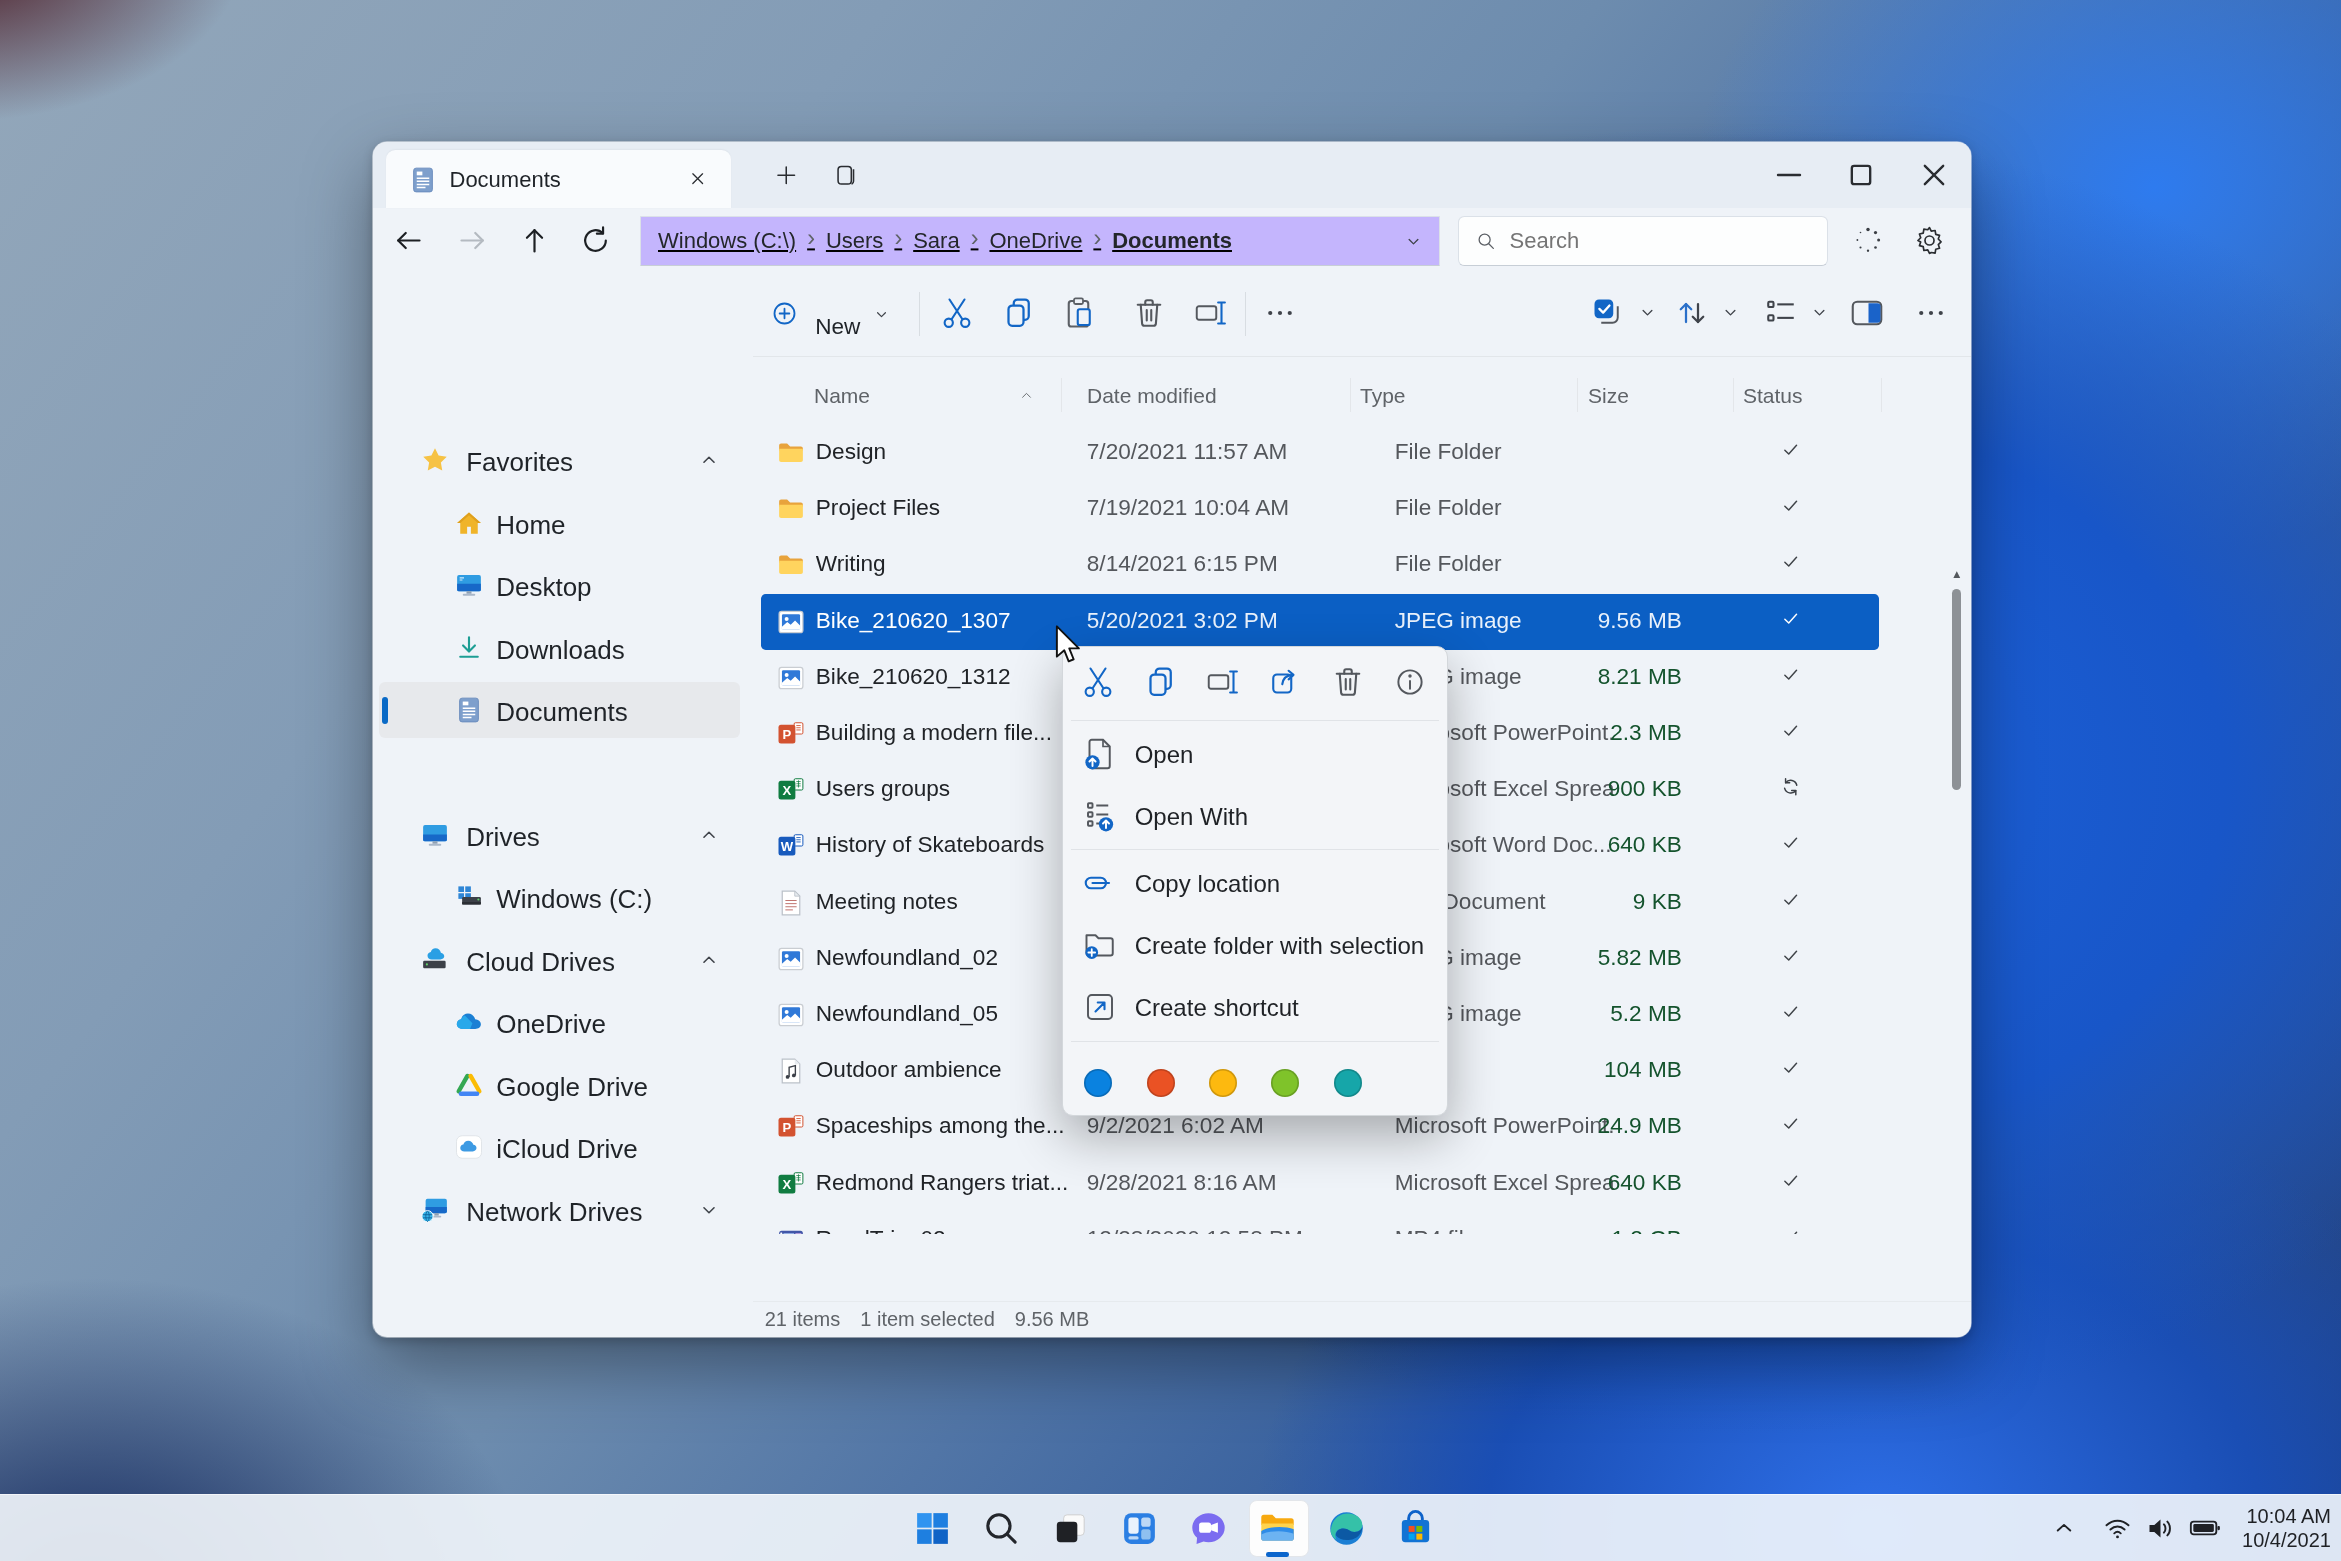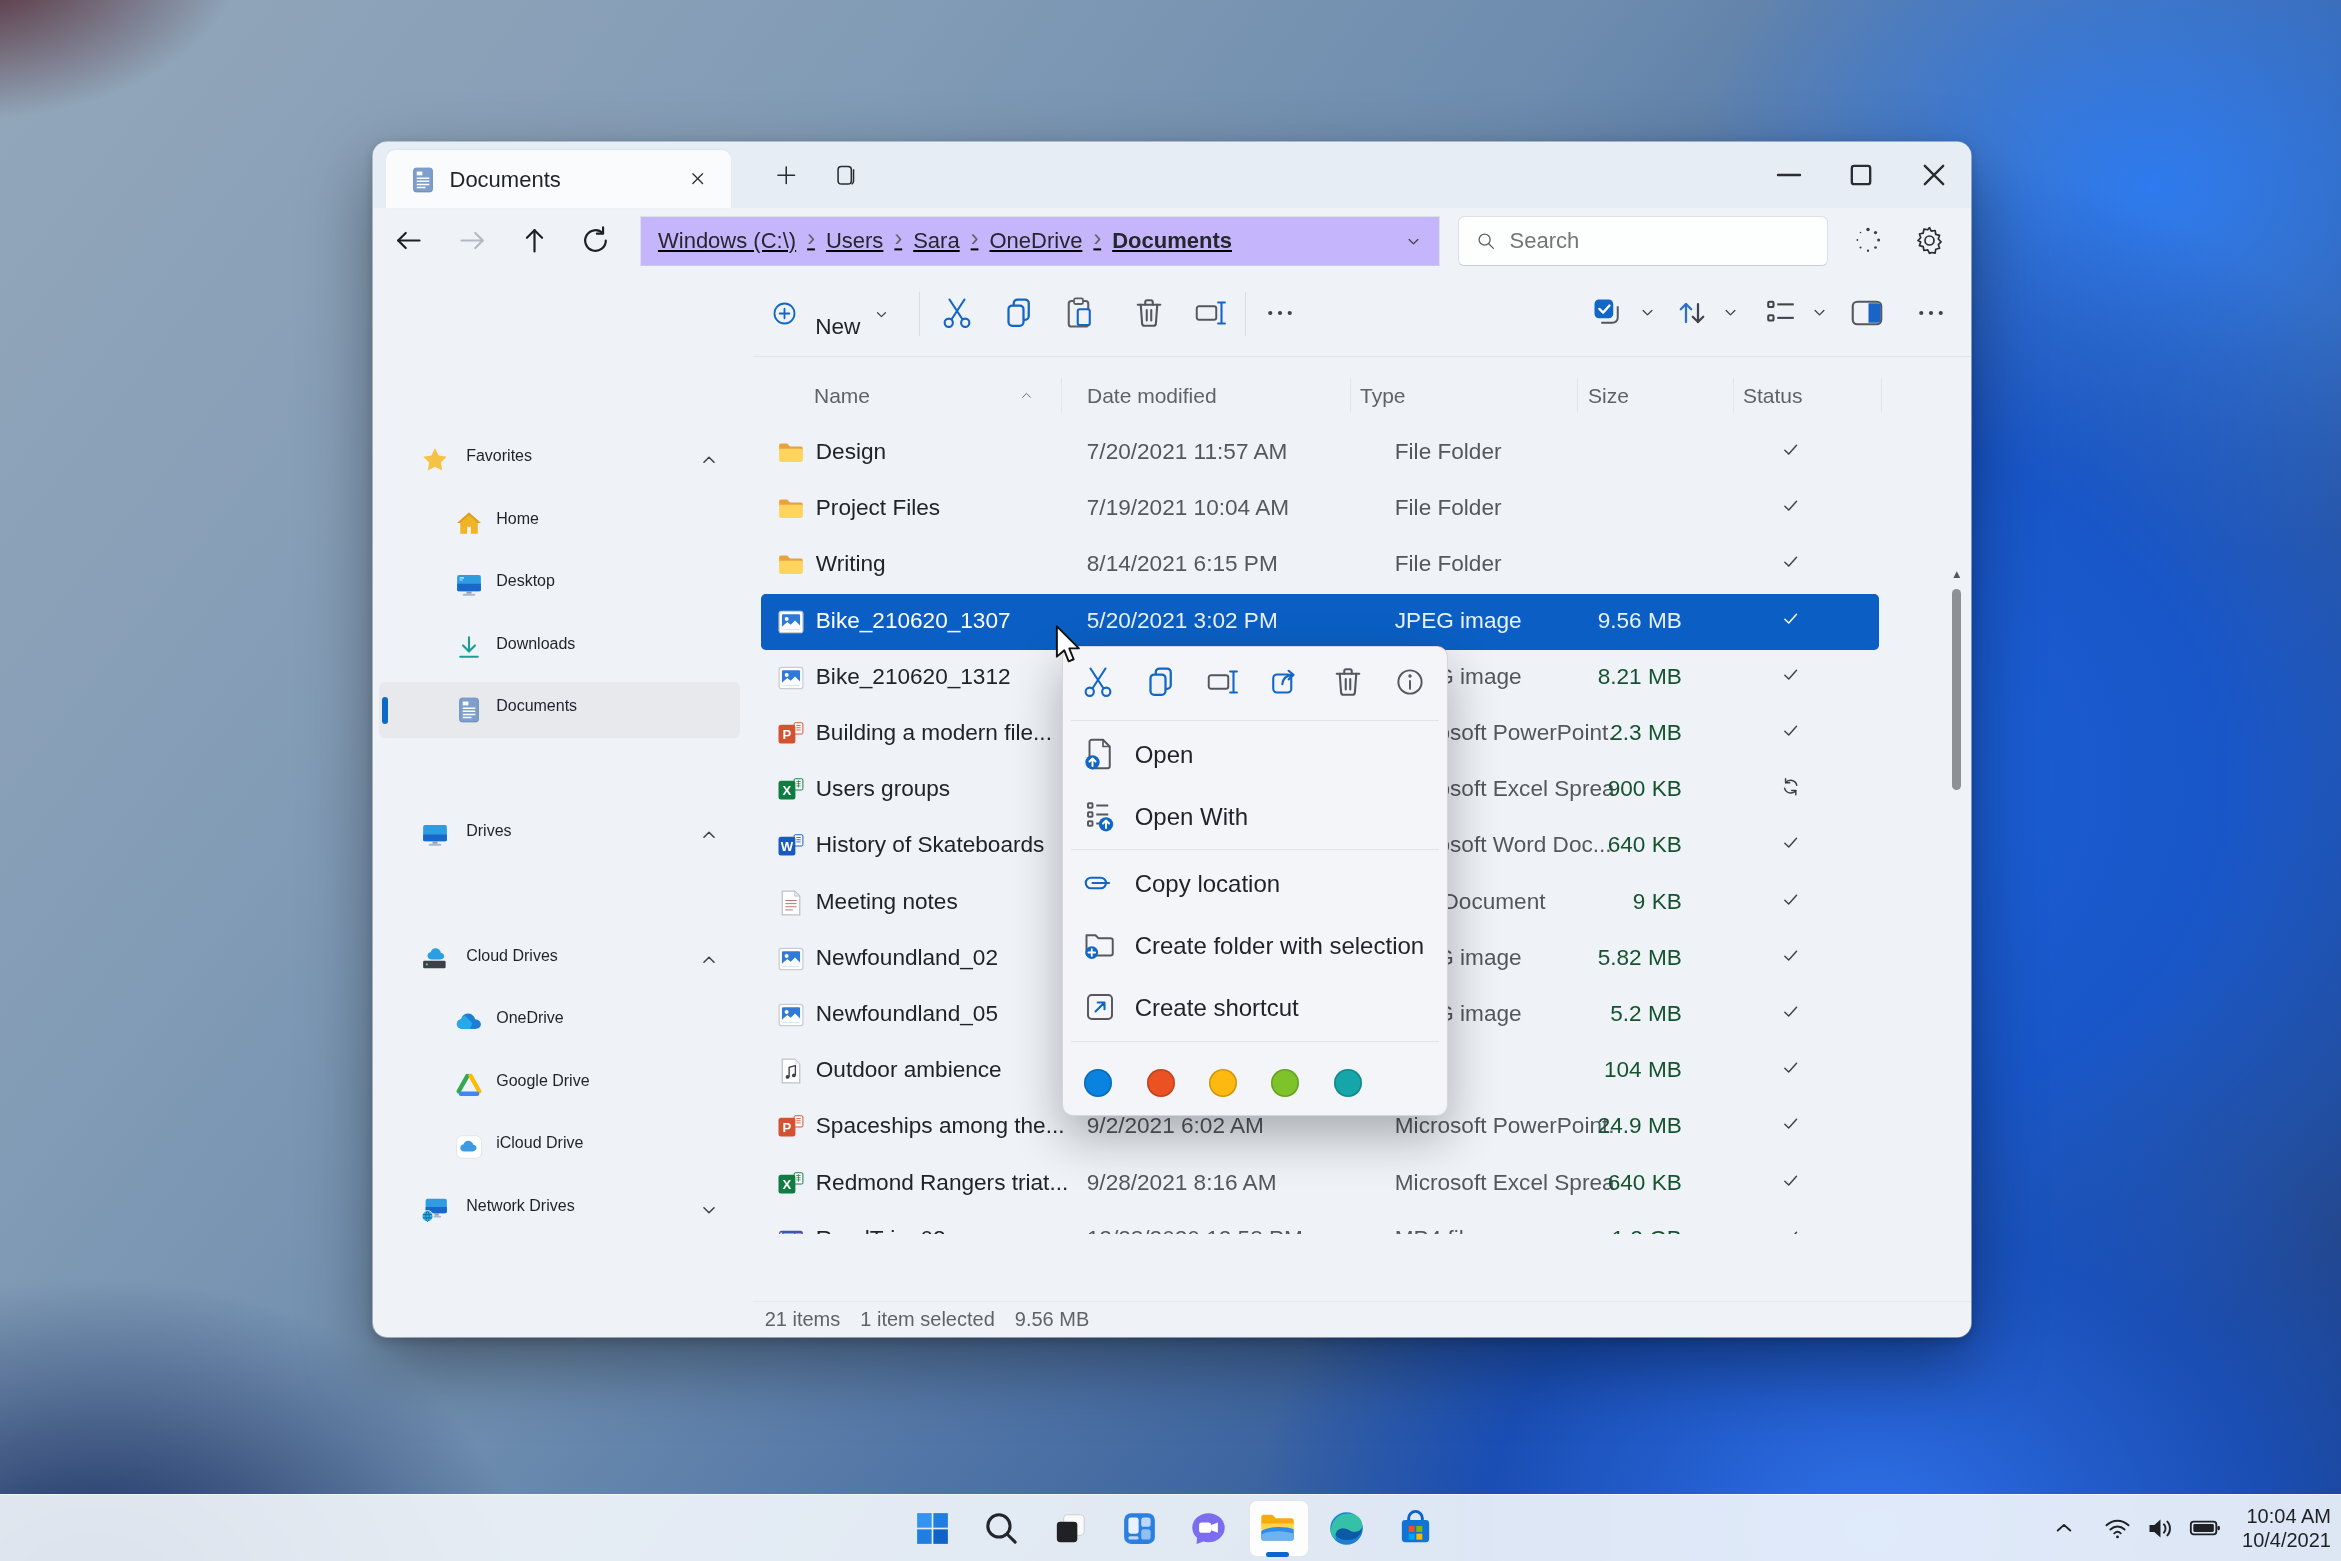--- a/index.html
+++ b/index.html
@@ -39,21 +39,21 @@
   
   #commandbar{position:absolute;left:380px;top:131px;width:1218px;height:83px;border-bottom:0.8px solid #e2e6ea;}
   .cmd-sep{position:absolute;top:19px;width:0.8px;height:44px;background:#d8dde2;}
   #new-label{position:absolute;left:56px;top:28px;font-size:22.6px;color:#1f2328;}
   
   #sidebar{position:absolute;left:0;top:273px;width:380px;bottom:35px;}
   .side-row{position:absolute;left:6.2px;width:361px;height:56px;border-radius:6.2px;}
   .side-row.selected{background:#e7e9ec;}
   .side-row.selected::before{content:"";position:absolute;left:3.1px;top:15px;width:5.5px;height:26.5px;
     border-radius:3.1px;background:#0a6ac6;}
-  .side-label{position:absolute;top:15px;font-size:16px;color:#1f2328;white-space:nowrap;}
+  .side-label{position:absolute;top:15px;font-size:26px;color:#1f2328;white-space:nowrap;}
   
   #filearea{position:absolute;left:380px;top:214px;right:0;bottom:35px;}
   #colhead{position:absolute;left:0;top:15.6px;width:100%;height:53px;}
   .col-label{position:absolute;top:12.5px;font-size:21px;color:#5f6368;}
   .col-sep{position:absolute;top:6.2px;width:0.8px;height:34px;background:#e3e6ea;}
   #rows{position:absolute;left:0;top:69px;width:100%;height:809px;overflow:hidden;}
   .row{position:absolute;left:7.8px;width:1118px;height:56px;border-radius:4.7px;font-size:22.6px;color:#202327;}
   .row .cell{position:absolute;top:14px;white-space:nowrap;overflow:hidden;}
   .row .c-name{left:55px;width:258px;}
   .row .c-date{left:326px;width:265px;color:#54575c;}
@@ -398,20 +398,36 @@
               <rect x="14" y="38" width="20" height="3" rx="1.5" fill="#aab8c9"></rect>
             </svg>
           </span>
           <span class="side-label" style="left: 87px;">Drives</span>
           <span class="ic" style="left: 319px; top: 17px; width: 22px; height: 22px;">
             <svg viewBox="0 0 48 48" fill="none" stroke="#3f434a" stroke-width="3.4" stroke-linecap="round" stroke-linejoin="round">
               <path d="M13 29l11-11 11 11"></path>
             </svg>
           </span>
         </div>
+        <div class="side-row" style="top: 454px;">
+          <span class="ic" style="left: 75px; top: 13.3px; width: 30px; height: 30px;">
+            <svg viewBox="0 0 48 48">
+              <g fill="#2f86d6">
+                <rect x="7" y="7" width="9" height="9"></rect>
+                <rect x="18" y="7" width="9" height="9"></rect>
+                <rect x="7" y="18" width="9" height="9"></rect>
+                <rect x="18" y="18" width="9" height="9"></rect>
+              </g>
+              <rect x="13" y="24" width="30" height="12" rx="2" fill="#3c4048"></rect>
+              <rect x="13" y="32" width="30" height="4" fill="#2b2e34"></rect>
+              <circle cx="39" cy="28" r="1.7" fill="#62d26a"></circle>
+            </svg>
+          </span>
+          <span class="side-label" style="left: 117px;">Windows (C:)</span>
+        </div>
         <div class="side-row" style="top: 517px;">
           <span class="ic" style="left: 41px; top: 13.3px; width: 30px; height: 30px;">
             <svg viewBox="0 0 48 48">
               <rect x="5" y="25" width="36" height="12" rx="2" fill="#3c4048"></rect>
               <circle cx="11" cy="31" r="1.7" fill="#62d26a"></circle>
               <path d="M19 23c-4.2 0-7-2.6-7-6 0-3 2.3-5.5 5.3-5.9C18 7 21.2 5 24.8 5c4.4 0 8 3.1 8.6 7.2 3 .4 5.4 2.9 5.4 5.9 0 3.3-2.8 4.9-6.2 4.9z" fill="#2a9fe4"></path>
             </svg>
           </span>
           <span class="side-label" style="left: 87px;">Cloud Drives</span>
           <span class="ic" style="left: 319px; top: 17px; width: 22px; height: 22px;">

